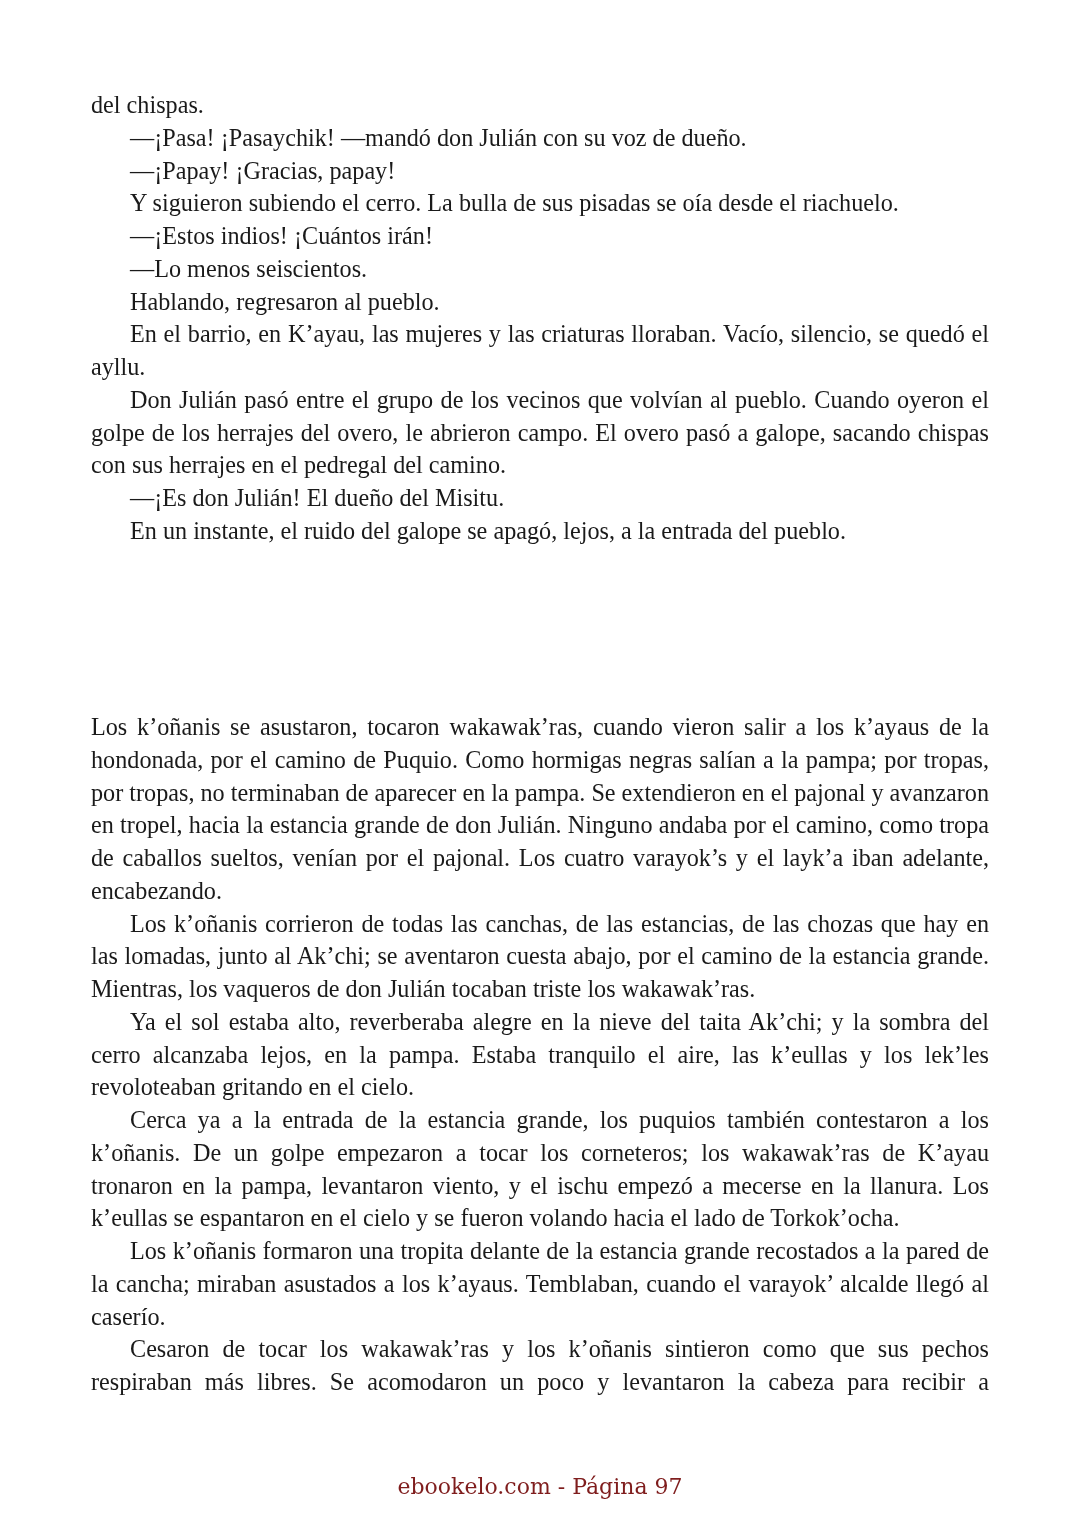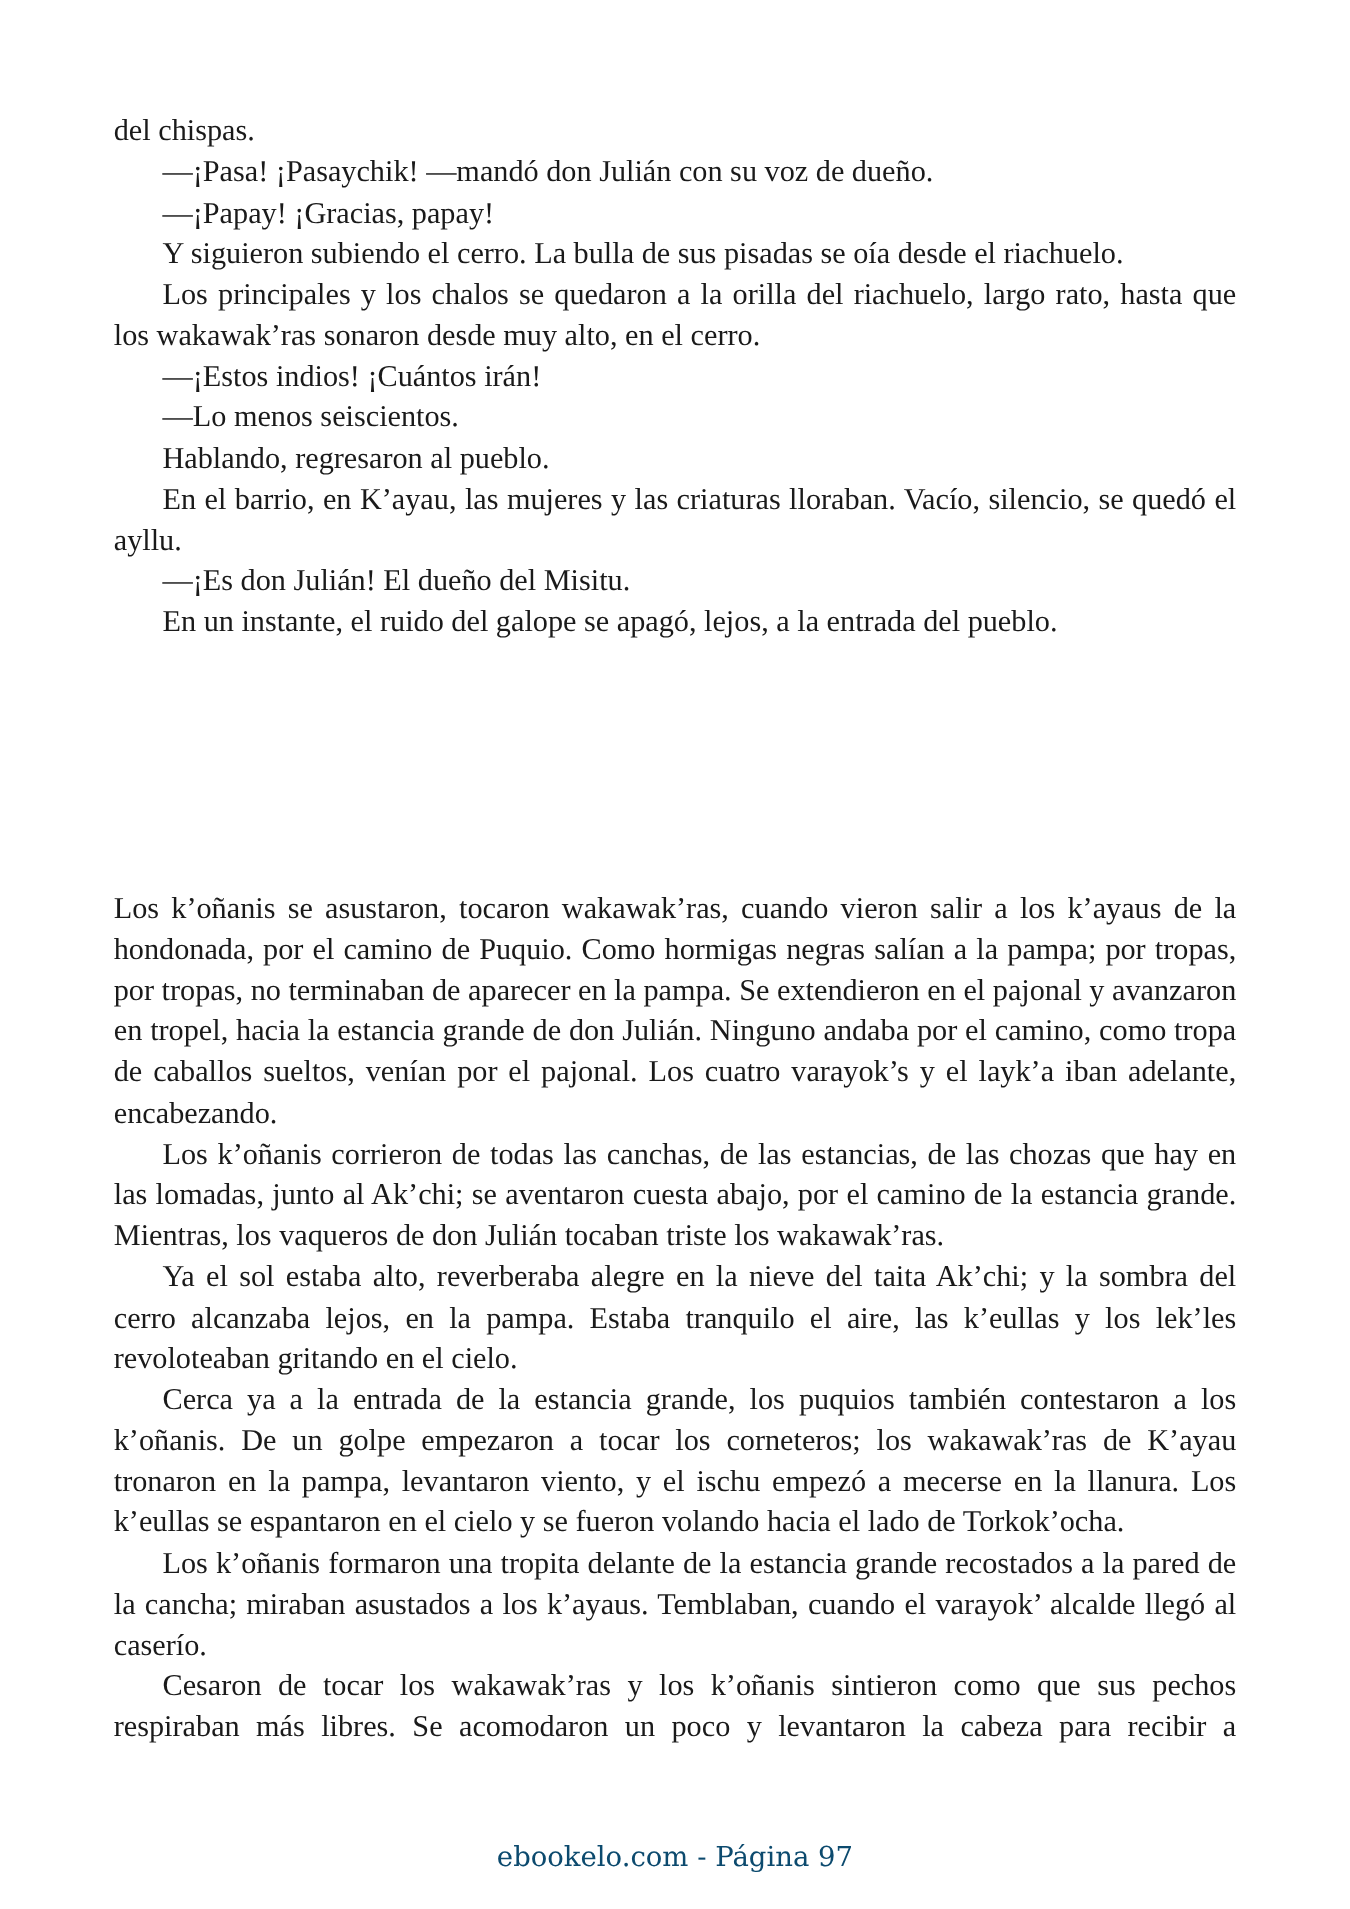--- a/index.html
+++ b/index.html
@@ -31,36 +31,36 @@
     }
     .para.no-indent { text-indent: 0; }
     .footer {
       position: absolute;
       top: 1474px;
       left: 0;
       width: 1080px;
       text-align: center;
       font-family: "DejaVu Serif", serif;
       font-size: 22px;
-      color: #0c4a6e;
+      color: #7f1d1d;
     }
   </style>
 </head>
 <body>
 
 <div class="page-text block-1">
   <p class="para no-indent">del chispas.</p>
   <p class="para">—¡Pasa! ¡Pasaychik! —mandó don Julián con su voz de dueño.</p>
   <p class="para">—¡Papay! ¡Gracias, papay!</p>
   <p class="para">Y siguieron subiendo el cerro. La bulla de sus pisadas se oía desde el riachuelo.</p>
-  <p class="para">Los principales y los chalos se quedaron a la orilla del riachuelo, largo rato, hasta que los wakawak’ras sonaron desde muy alto, en el cerro.</p>
   <p class="para">—¡Estos indios! ¡Cuántos irán!</p>
   <p class="para">—Lo menos seiscientos.</p>
   <p class="para">Hablando, regresaron al pueblo.</p>
   <p class="para">En el barrio, en K’ayau, las mujeres y las criaturas lloraban. Vacío, silencio, se quedó el ayllu.</p>
+  <p class="para">Don Julián pasó entre el grupo de los vecinos que volvían al pueblo. Cuando oyeron el golpe de los herrajes del overo, le abrieron campo. El overo pasó a galope, sacando chispas con sus herrajes en el pedregal del camino.</p>
   <p class="para">—¡Es don Julián! El dueño del Misitu.</p>
   <p class="para">En un instante, el ruido del galope se apagó, lejos, a la entrada del pueblo.</p>
 </div>
 
 <div class="page-text block-2">
   <p class="para no-indent">Los k’oñanis se asustaron, tocaron wakawak’ras, cuando vieron salir a los k’ayaus de la hondonada, por el camino de Puquio. Como hormigas negras salían a la pampa; por tropas, por tropas, no terminaban de aparecer en la pampa. Se extendieron en el pajonal y avanzaron en tropel, hacia la estancia grande de don Julián. Ninguno andaba por el camino, como tropa de caballos sueltos, venían por el pajonal. Los cuatro varayok’s y el layk’a iban adelante, encabezando.</p>
   <p class="para">Los k’oñanis corrieron de todas las canchas, de las estancias, de las chozas que hay en las lomadas, junto al Ak’chi; se aventaron cuesta abajo, por el camino de la estancia grande. Mientras, los vaqueros de don Julián tocaban triste los wakawak’ras.</p>
   <p class="para">Ya el sol estaba alto, reverberaba alegre en la nieve del taita Ak’chi; y la sombra del cerro alcanzaba lejos, en la pampa. Estaba tranquilo el aire, las k’eullas y los lek’les revoloteaban gritando en el cielo.</p>
   <p class="para">Cerca ya a la entrada de la estancia grande, los puquios también contestaron a los k’oñanis. De un golpe empezaron a tocar los corneteros; los wakawak’ras de K’ayau tronaron en la pampa, levantaron viento, y el ischu empezó a mecerse en la llanura. Los k’eullas se espantaron en el cielo y se fueron volando hacia el lado de Torkok’ocha.</p>
   <p class="para">Los k’oñanis formaron una tropita delante de la estancia grande recostados a la pared de la cancha; miraban asustados a los k’ayaus. Temblaban, cuando el varayok’ alcalde llegó al caserío.</p>

